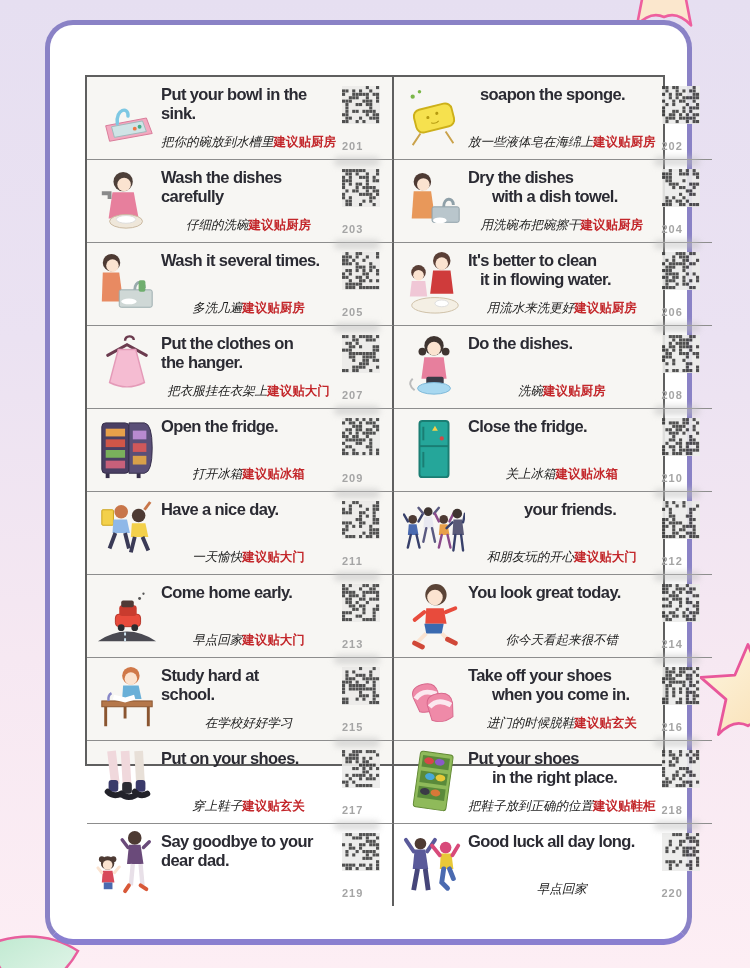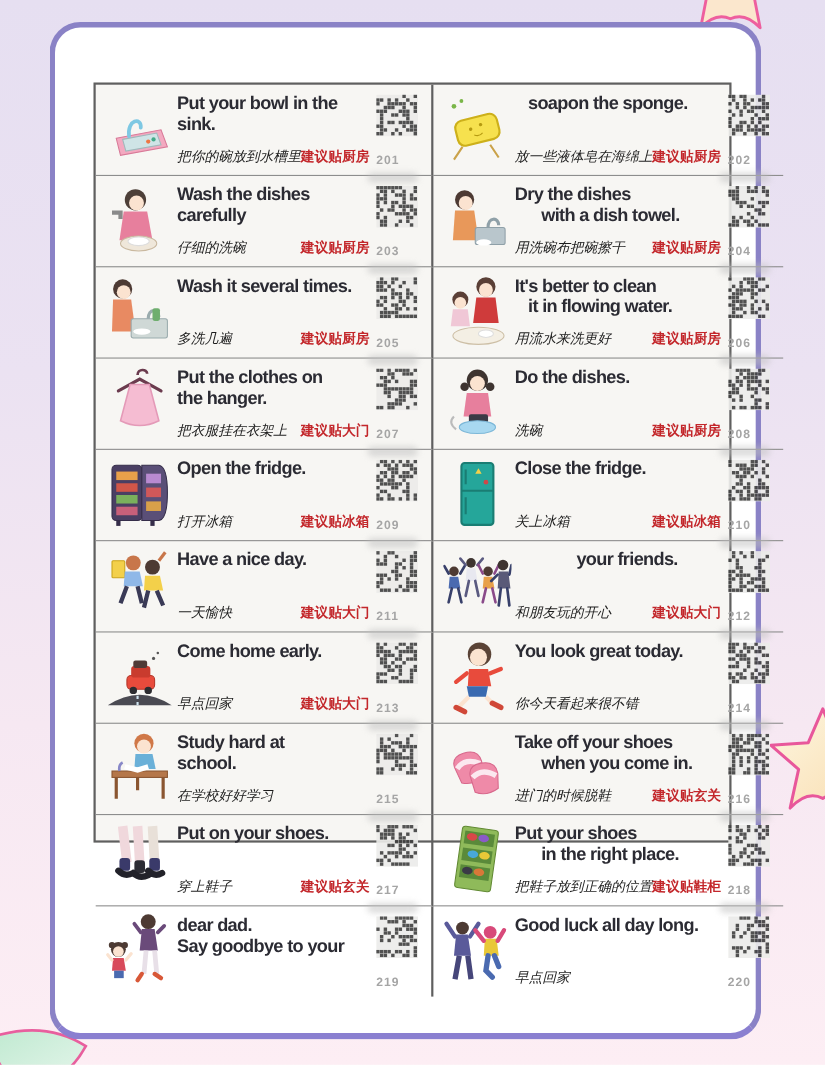--- a/index.html
+++ b/index.html
@@ -42,21 +42,21 @@
   .cell:nth-child(19)::after, .cell:nth-child(20)::after { display:none; }
   .illu { flex:none; width:64px; height:72px; align-self:center;
           display:flex; align-items:center; justify-content:center; }
   .illu svg { width:62px; height:70px; }
   .body { flex:1; min-width:0; display:flex; flex-direction:column;
           justify-content:space-between; padding:3px 2px 1px 2px; }
   .en { color:#2b2b33; font-weight:bold; font-size:16.5px; line-height:19px;
         letter-spacing:-0.6px; }
   .en-line { white-space:nowrap; }
   .ind1 { padding-left:12px; } .ind2 { padding-left:24px; } .ind3 { padding-left:56px; }
-  .bottom { display:flex; justify-content:space-between; align-items:flex-end;
+  .bottom { display:flex; justify-content:center; align-items:flex-end;
             padding:0 4px 2px 0; }
   .zh  { color:#1c1c1c; font-size:12.5px; font-family:"DejaVu Serif", serif;
          font-style:italic; white-space:nowrap; }
   .tag { color:#c3272b; font-size:12.5px; font-weight:bold; white-space:nowrap;
          font-family:"DejaVu Serif", serif; }
   .side { flex:none; width:44px; display:flex; flex-direction:column;
           align-items:flex-start; justify-content:space-between; padding:4px 0 2px; }
   .qr { width:38px; height:38px; filter:blur(0.5px); opacity:.9; }
   .qr svg { width:38px; height:38px; }
   .num { color:#a5a5a5; font-size:11px; font-weight:bold; letter-spacing:1px;
@@ -1691,22 +1691,22 @@
           <circle cx="6" cy="30" r="3" fill="#4d3a33"></circle>
           <circle cx="18" cy="30" r="3" fill="#4d3a33"></circle>
           <circle cx="12" cy="36" r="5" fill="#fbe3d0"></circle>
           <path d="M7 42 h10 l2 12 h-13 z" fill="#d84a5a"></path>
           <rect x="8" y="54" width="9" height="7" fill="#4a6ab0"></rect>
           <path d="M6 44 l-4 -5 M19 44 l5 -6" stroke="#fbe3d0" stroke-width="3" stroke-linecap="round"></path>
         </svg>
       </div>
     <div class="body">
       <div class="en">
+          <div class="en-line">Say goodbye to your</div>
           <div class="en-line">dear dad.</div>
-          <div class="en-line">Say goodbye to your</div>
         </div>
     </div>
     <div class="side">
       <div class="qr"><svg viewBox="0 0 38 38">
             <rect width="38" height="38" fill="#ececea"></rect>
             <rect x="3.4" y="0" width="3.1" height="3.1" fill="#3f3f3f"></rect>
             <rect x="6.8" y="0" width="3.1" height="3.1" fill="#3f3f3f"></rect>
             <rect x="17" y="0" width="3.1" height="3.1" fill="#3f3f3f"></rect>
             <rect x="20.4" y="0" width="3.1" height="3.1" fill="#3f3f3f"></rect>
             <rect x="23.8" y="0" width="3.1" height="3.1" fill="#3f3f3f"></rect>

